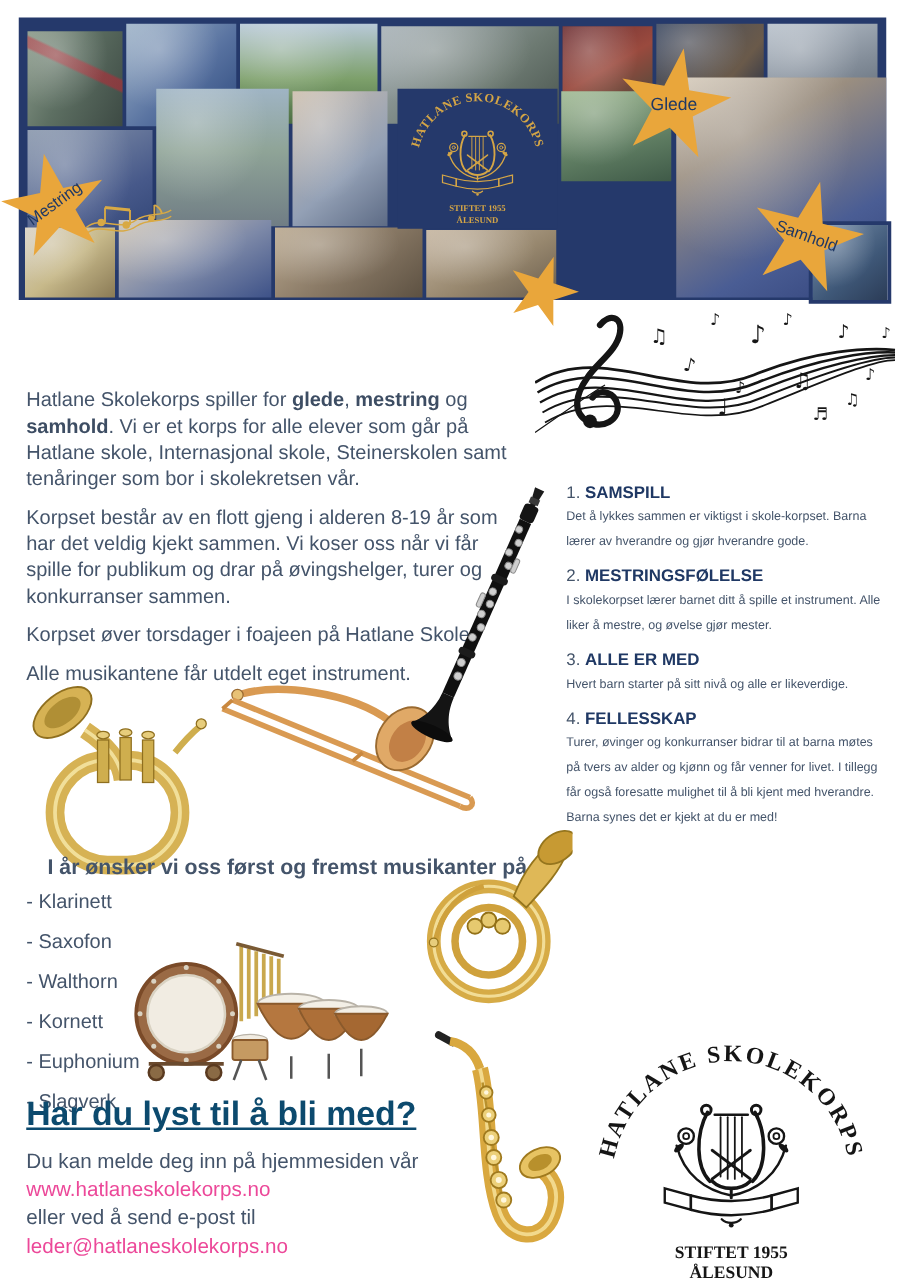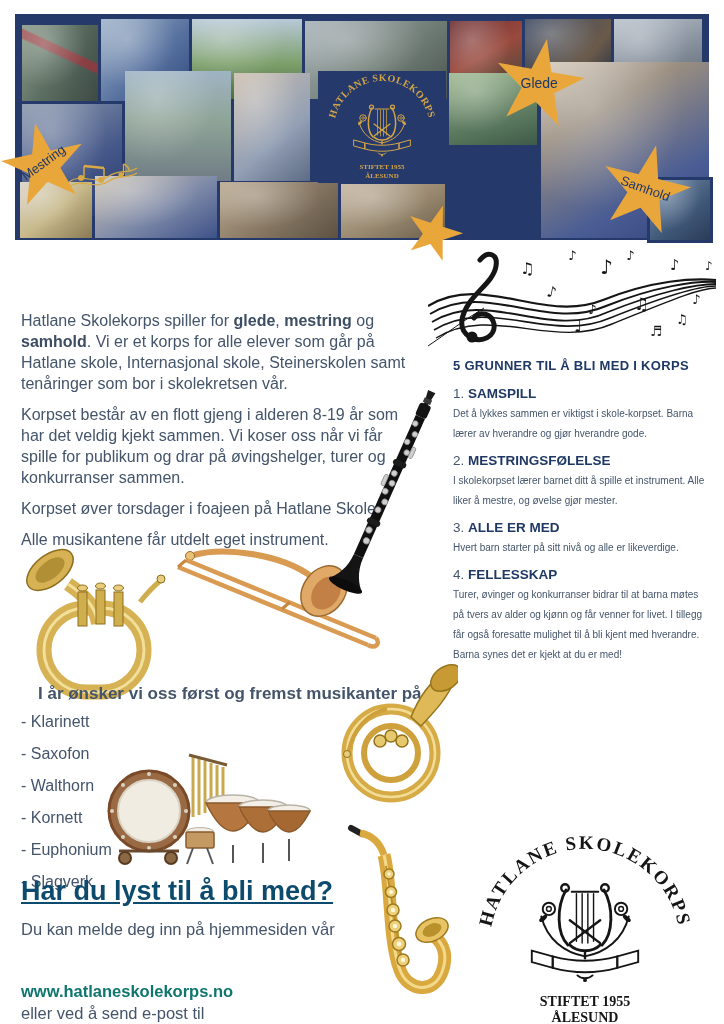--- a/index.html
+++ b/index.html
@@ -27,21 +27,21 @@
   
   .h1{position:absolute;left:21px;top:258px;font-size:29px;font-weight:700;color:#1f3864;letter-spacing:-.3px;}
   .intro{position:absolute;left:21px;top:310px;width:402px;font-size:16px;line-height:21px;}
   .intro p{margin:0 0 10px 0;}
   .intro b{color:#3d4d63;}
   .wish-intro{position:absolute;left:38px;top:684px;width:400px;font-size:17px;font-weight:bold;}
   .wishlist{position:absolute;left:21px;top:712px;font-size:16px;line-height:19px;}
   .wishlist div{margin-bottom:13px;}
   .h2{position:absolute;left:21px;top:876px;font-size:27px;font-weight:700;color:#0c4a6e;text-decoration:underline;}
   .contact{position:absolute;left:21px;top:918px;font-size:16.5px;line-height:22.5px;}
-  .contact .strong{font-weight:700;color:#0f766e;margin-top:39px;}
+  .contact .strong{font-weight:400;color:#ec4899;}
   
   .r-head{position:absolute;left:453px;top:358px;width:262px;font-size:13px;font-weight:700;color:#1f3864;letter-spacing:.3px;}
   .reasons{position:absolute;left:453px;top:386px;width:258px;}
   .reason{margin-bottom:9px;}
   .reason-title{font-size:13.5px;margin-bottom:3px;}
   .reason-title .num{color:#44546a;font-weight:400;}
   .reason-title .tt{color:#1f3864;font-weight:700;}
   .reason-body{font-size:10px;line-height:20px;color:#44546a;}
   
   .abs{position:absolute;}
@@ -347,21 +347,20 @@
       <text x="198" y="16" font-size="13">♪</text>
       <text x="206" y="66" font-size="17">♫</text>
       <text x="222" y="92" font-size="14">♬</text>
       <text x="242" y="26" font-size="15">♪</text>
       <text x="248" y="80" font-size="13">♫</text>
       <text x="264" y="60" font-size="13">♪</text>
       <text x="277" y="26" font-size="12">♪</text>
     </g>
   </svg>
 
-  <div class="r-head">5 GRUNNER TIL Å BLI MED I KORPS</div>
 
   <div class="reasons">
     <div class="reason">
       <div class="reason-title"><span class="num">1. </span><span class="tt">SAMSPILL</span></div>
       <div class="reason-body">Det å lykkes sammen er viktigst i skole-korpset. Barna lærer av hverandre og gjør hverandre gode.</div>
     </div>
     <div class="reason">
       <div class="reason-title"><span class="num">2. </span><span class="tt">MESTRINGSFØLELSE</span></div>
       <div class="reason-body">I skolekorpset lærer barnet ditt å spille et instrument. Alle liker å mestre, og øvelse gjør mester.</div>
     </div>

